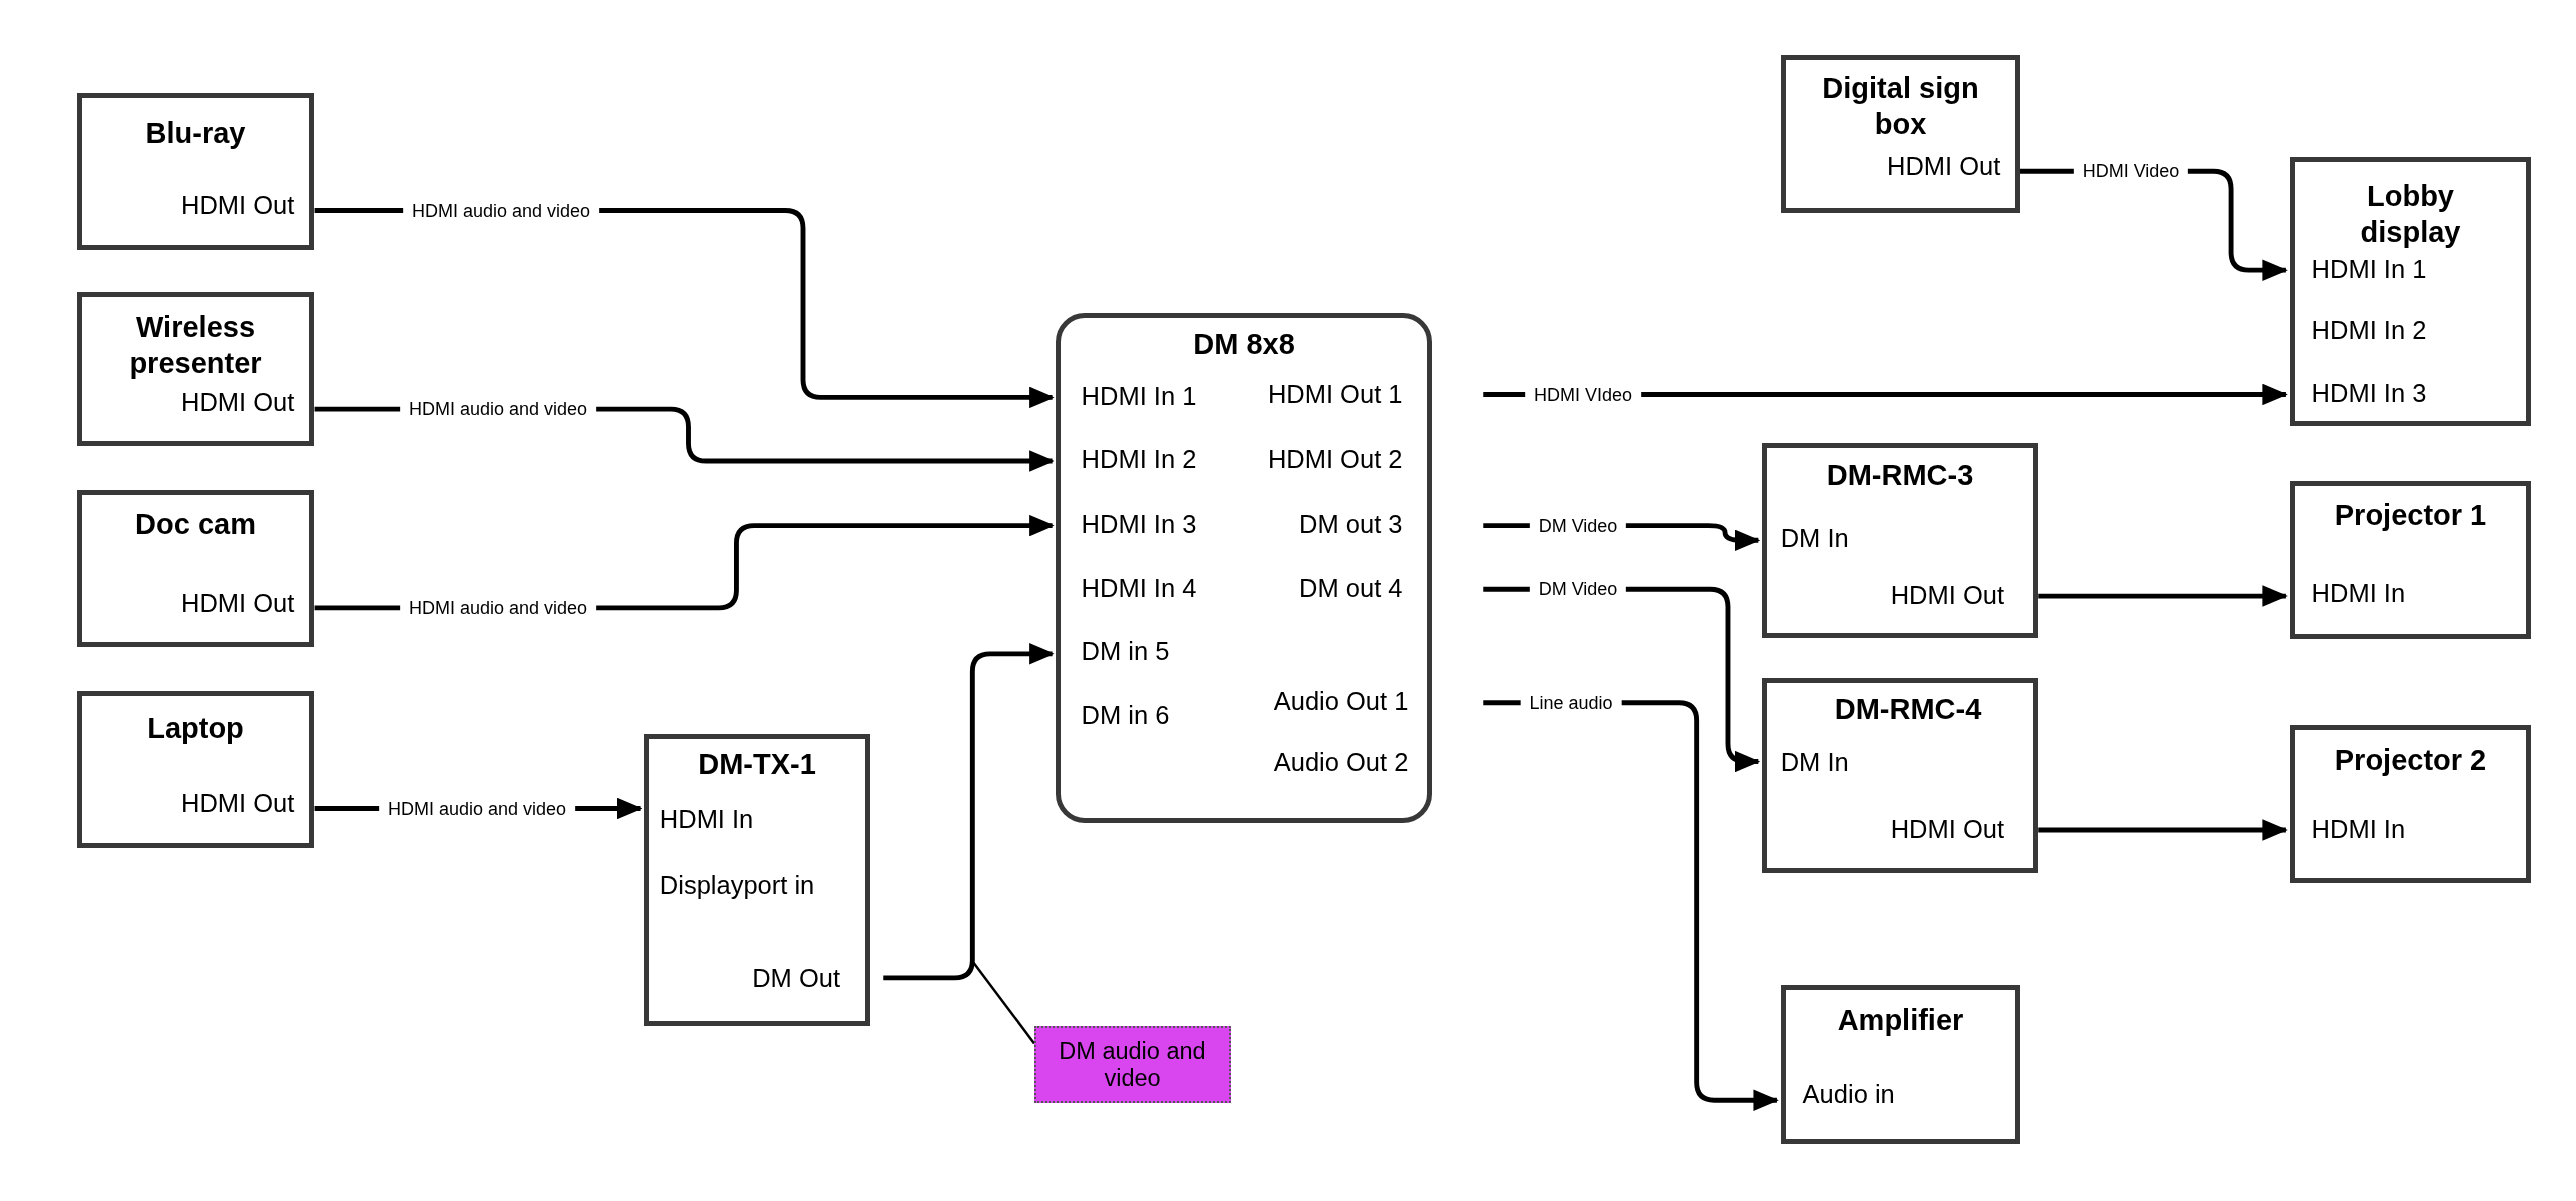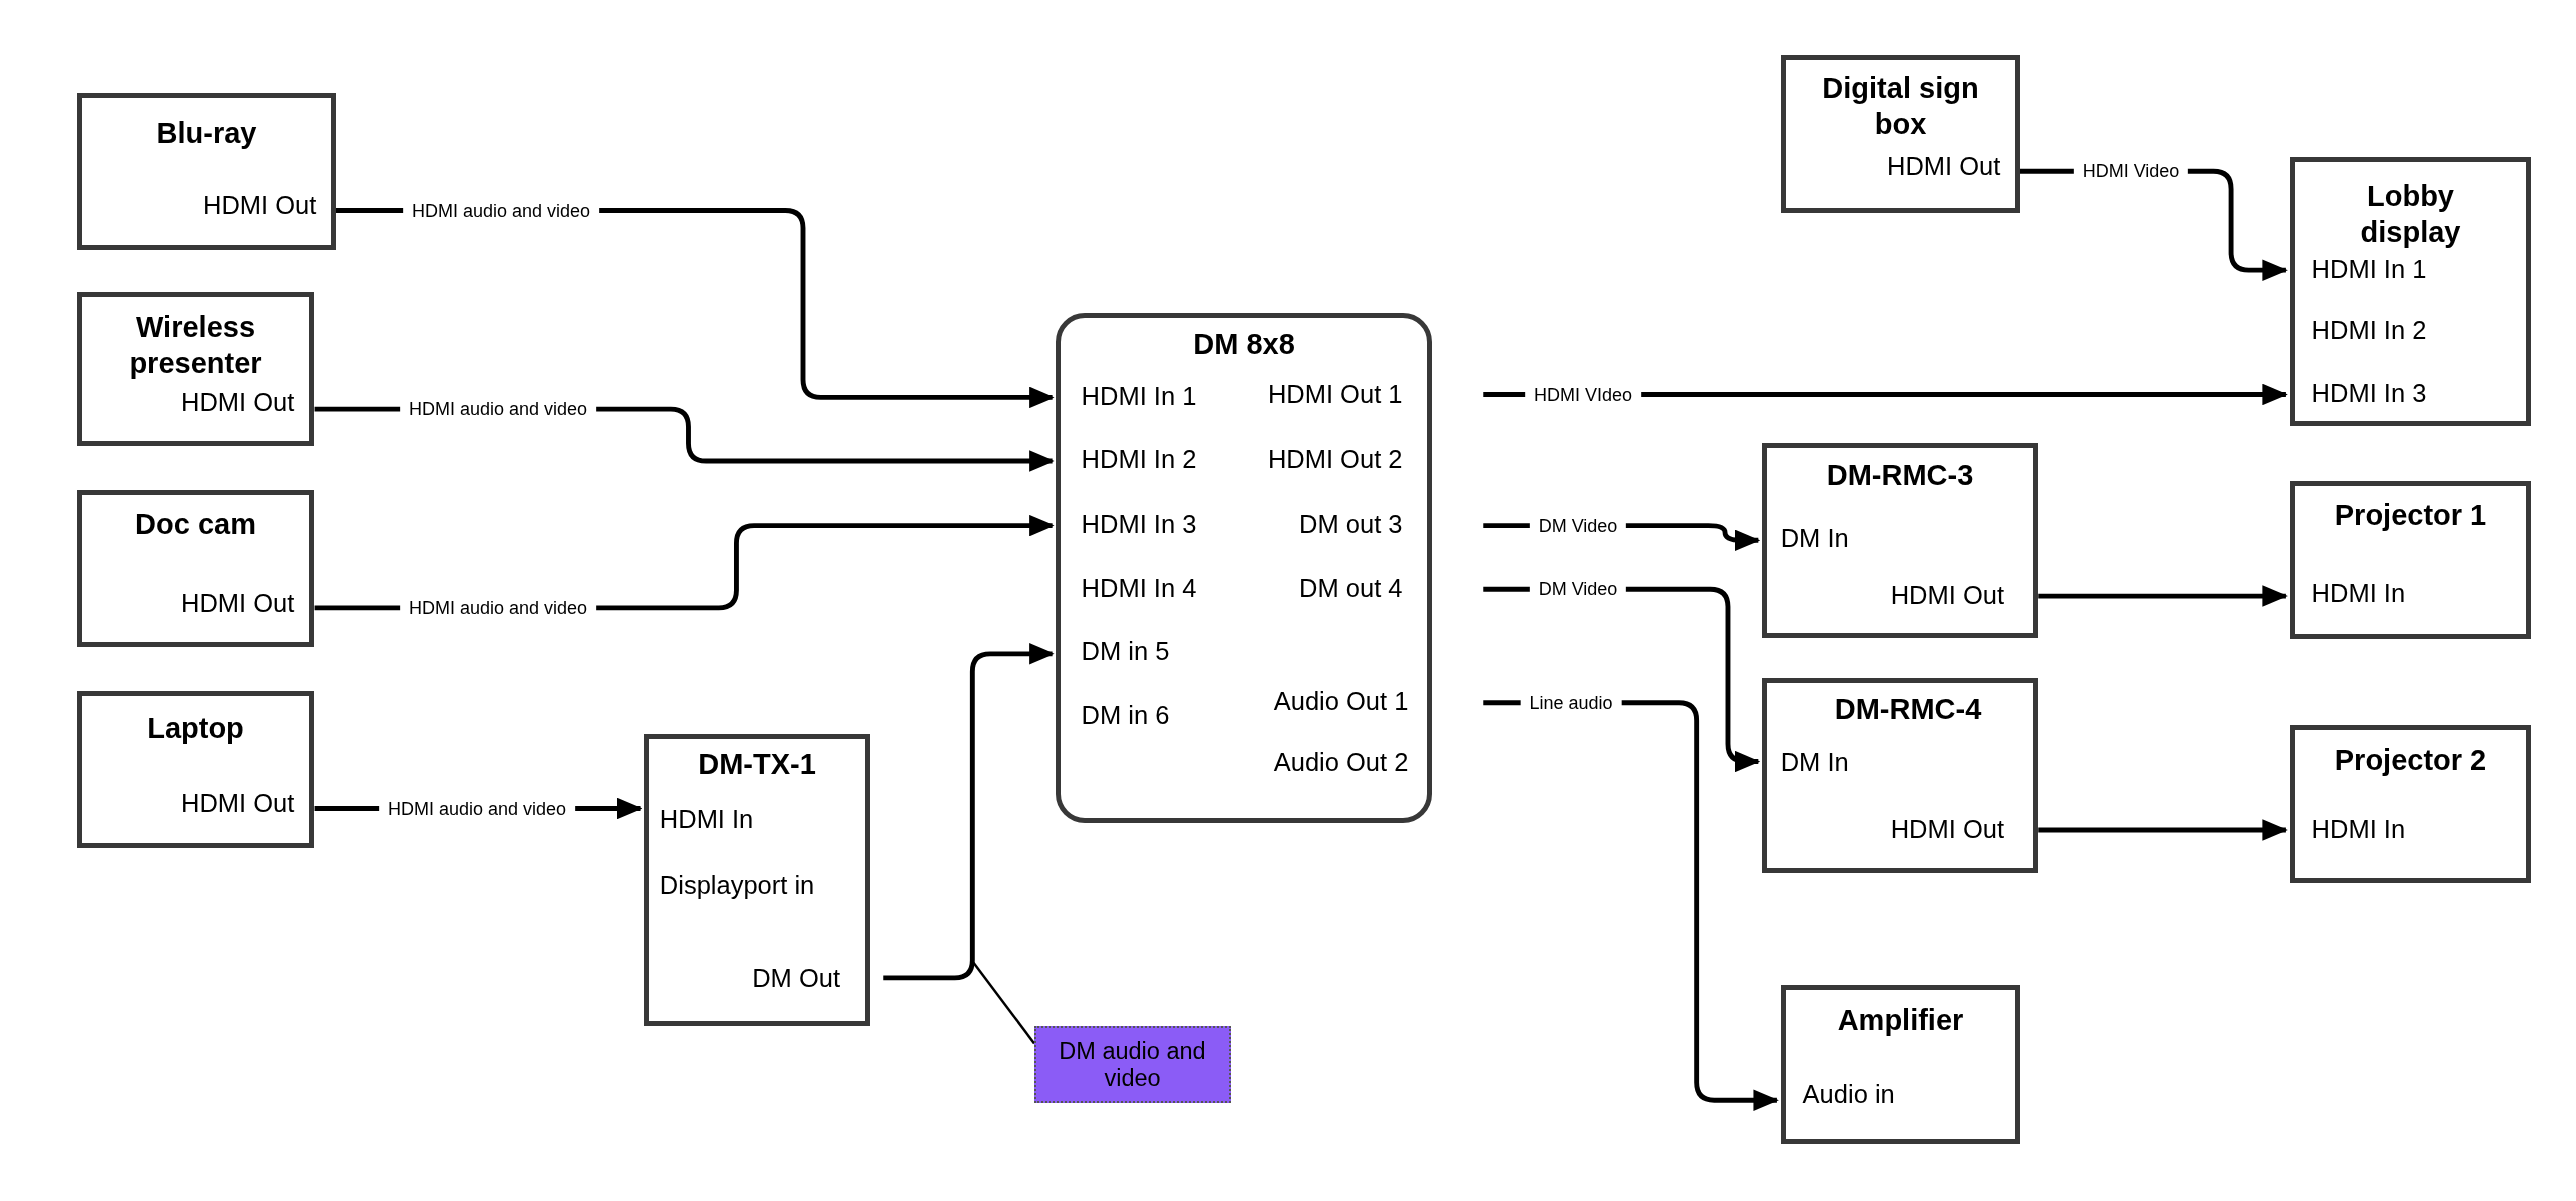--- a/index.html
+++ b/index.html
@@ -17,21 +17,21 @@
   }
   .port{
     position:absolute;font-size:25.5px;line-height:29px;height:29px;white-space:nowrap;
   }
   .line-label{
     position:absolute;transform:translate(-50%,-50%);
     background:#ffffff;padding:0 8.8px;font-size:18px;line-height:29px;white-space:nowrap;
   }
   .note-box{
     position:absolute;left:1034px;top:1026px;width:197px;height:77px;box-sizing:border-box;
-    border:2px dotted #555;background:#8b5cf6;display:flex;flex-direction:column;
+    border:2px dotted #555;background:#d946ef;display:flex;flex-direction:column;
     align-items:center;justify-content:center;font-size:23.5px;line-height:26.4px;text-align:center;
   }
 </style>
 </head>
 <body>
 
 <div id="canvas">
 
   <svg id="wires" viewBox="0 0 2631 1227" xmlns="http://www.w3.org/2000/svg">
     <defs>
@@ -50,21 +50,21 @@
       <path d="M1515 602 H1747 Q1765 602 1765 620 V760 Q1765 778 1783 778 H1796" marker-end="url(#arrow)"></path>
       <path d="M1515 718 H1715 Q1733 718 1733 736 V1106 Q1733 1124 1751 1124 H1815" marker-end="url(#arrow)"></path>
       <path d="M2063 175 H2261 Q2279 175 2279 193 V258 Q2279 276 2297 276 H2335" marker-end="url(#arrow)"></path>
       <path d="M2082 609 H2335" marker-end="url(#arrow)"></path>
       <path d="M2082 848 H2335" marker-end="url(#arrow)"></path>
     </g>
     <path d="M993 982 L1056 1066" stroke="#000" stroke-width="2.5" fill="none"></path>
   </svg>
 
   <div id="nodes-layer">
-      <div class="node" style="left: 77px; top: 93px; width: 259px; height: 157px;">
+      <div class="node" style="left: 77px; top: 93px; width: 237px; height: 157px;">
         <div class="node-title" style="top: 17px;">
           <div>Blu-ray</div>
         </div>
         <div class="port" style="top: 93px; right: 14.7px;">HDMI Out</div>
       </div>
       <div class="node" style="left: 77px; top: 292px; width: 237px; height: 154px;">
         <div class="node-title" style="top: 12.2px;">
           <div>Wireless</div>
           <div>presenter</div>
         </div>

